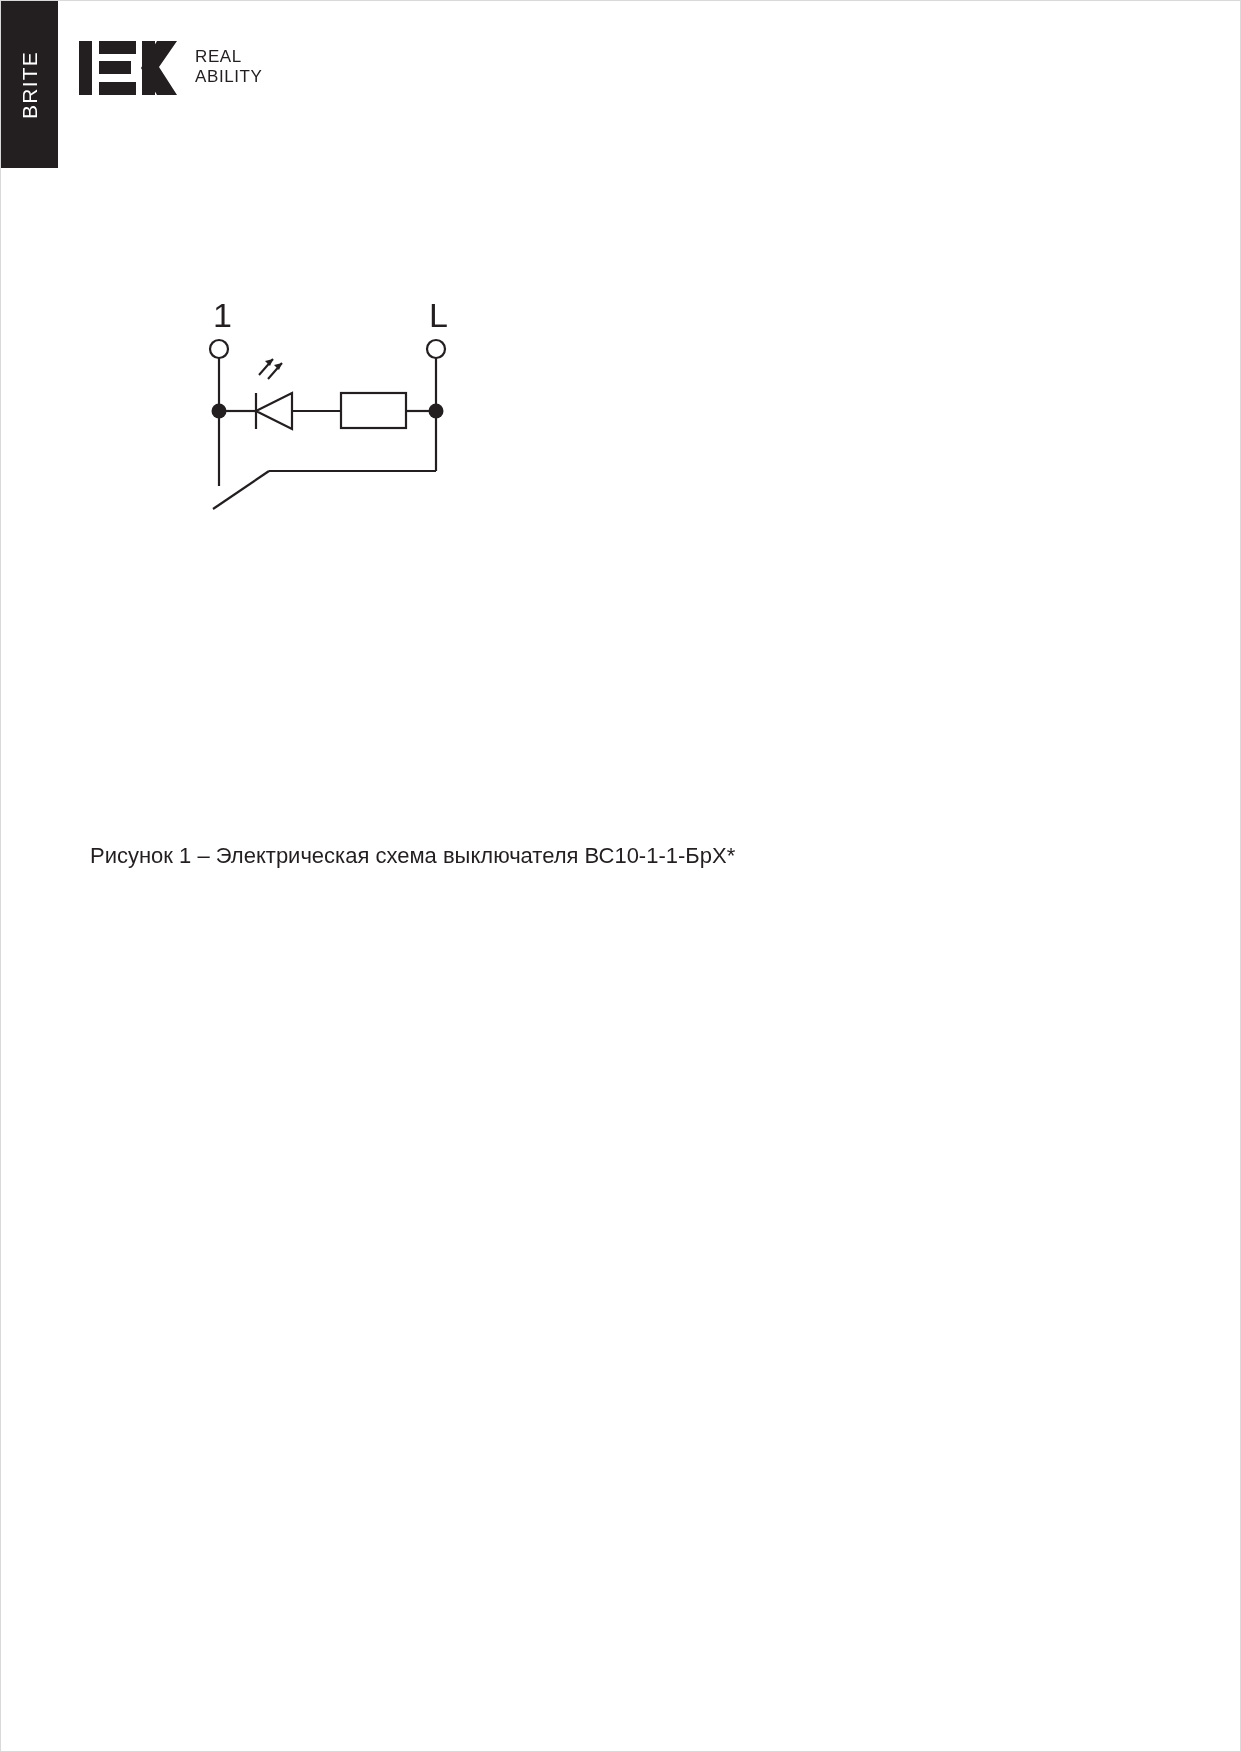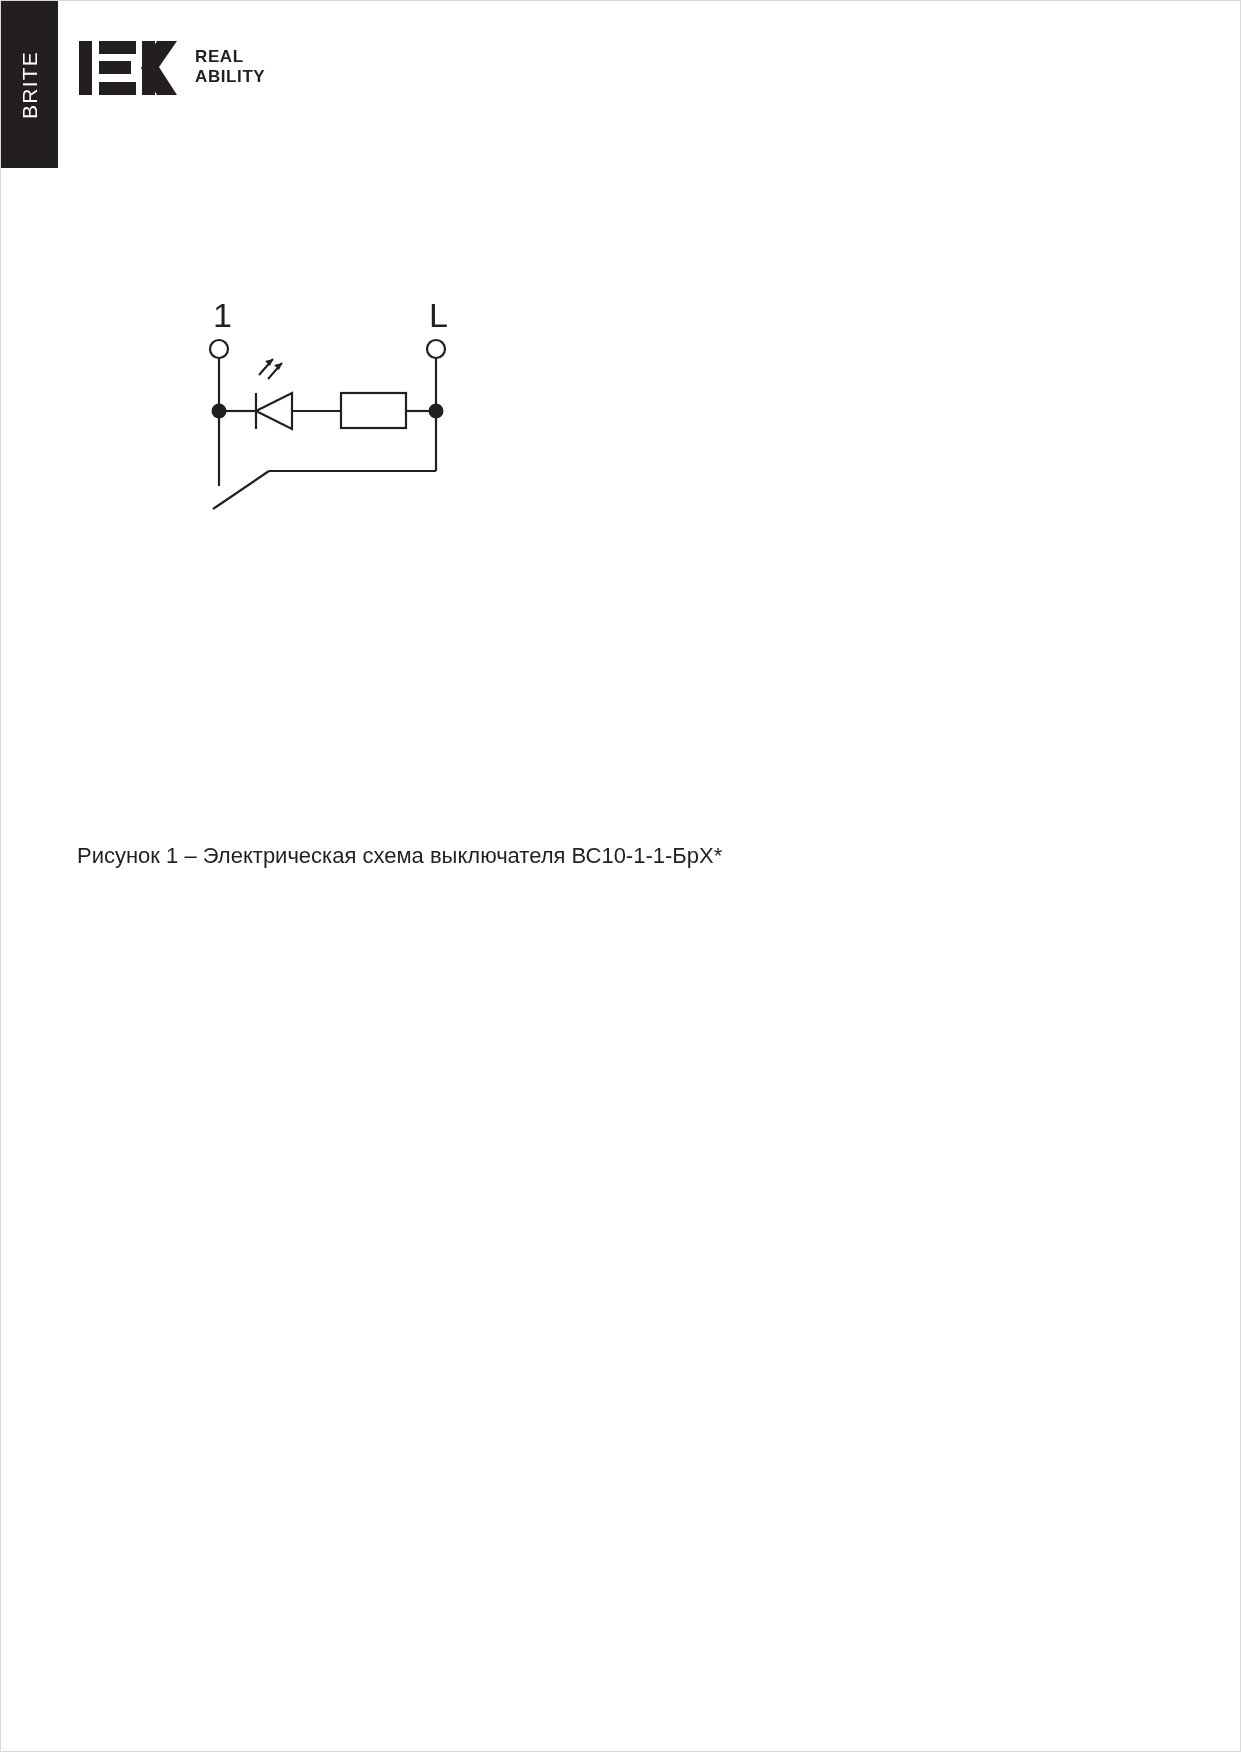--- a/index.html
+++ b/index.html
@@ -50,37 +50,37 @@
   }
   .logo-mark {
     width: 102px;
     height: 62px;
   }
   .logo-tagline {
     margin-left: 14px;
     margin-top: 10px;
     line-height: 1.18;
     color: #231f20;
-    font-weight: bold;
+    font-weight: normal;
     font-size: 17px;
     letter-spacing: 0.6px;
     font-family: "Liberation Sans", sans-serif;
   }
   
   .schematic {
     position: absolute;
     left: 150px;
     top: 270px;
     width: 400px;
     height: 290px;
   }
   
   .caption {
     position: absolute;
-    left: 76px;
+    left: 89px;
     top: 842px;
     font-size: 22px;
     color: #231f20;
     white-space: nowrap;
     font-family: "Liberation Sans", sans-serif;
   }
 </style>
 </head>
 <body>
 

